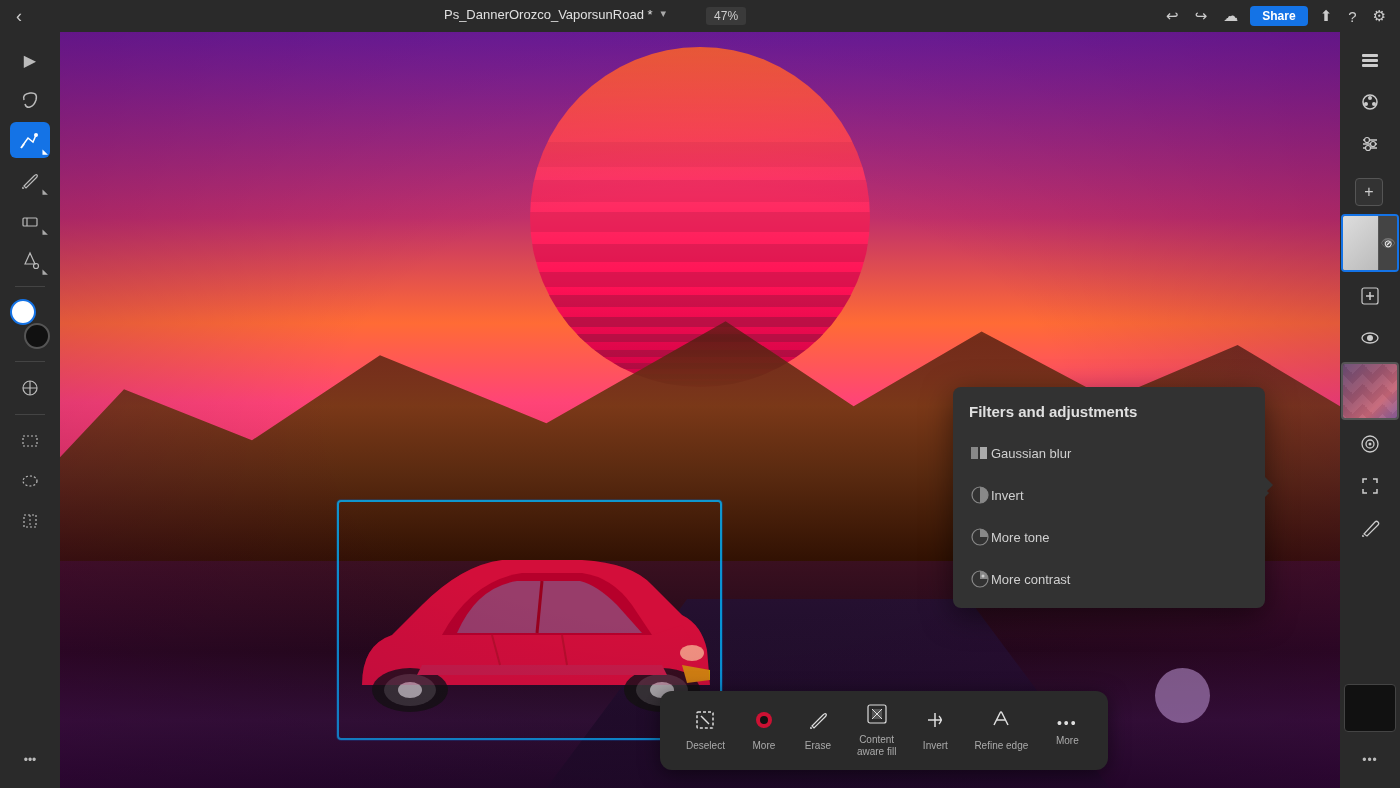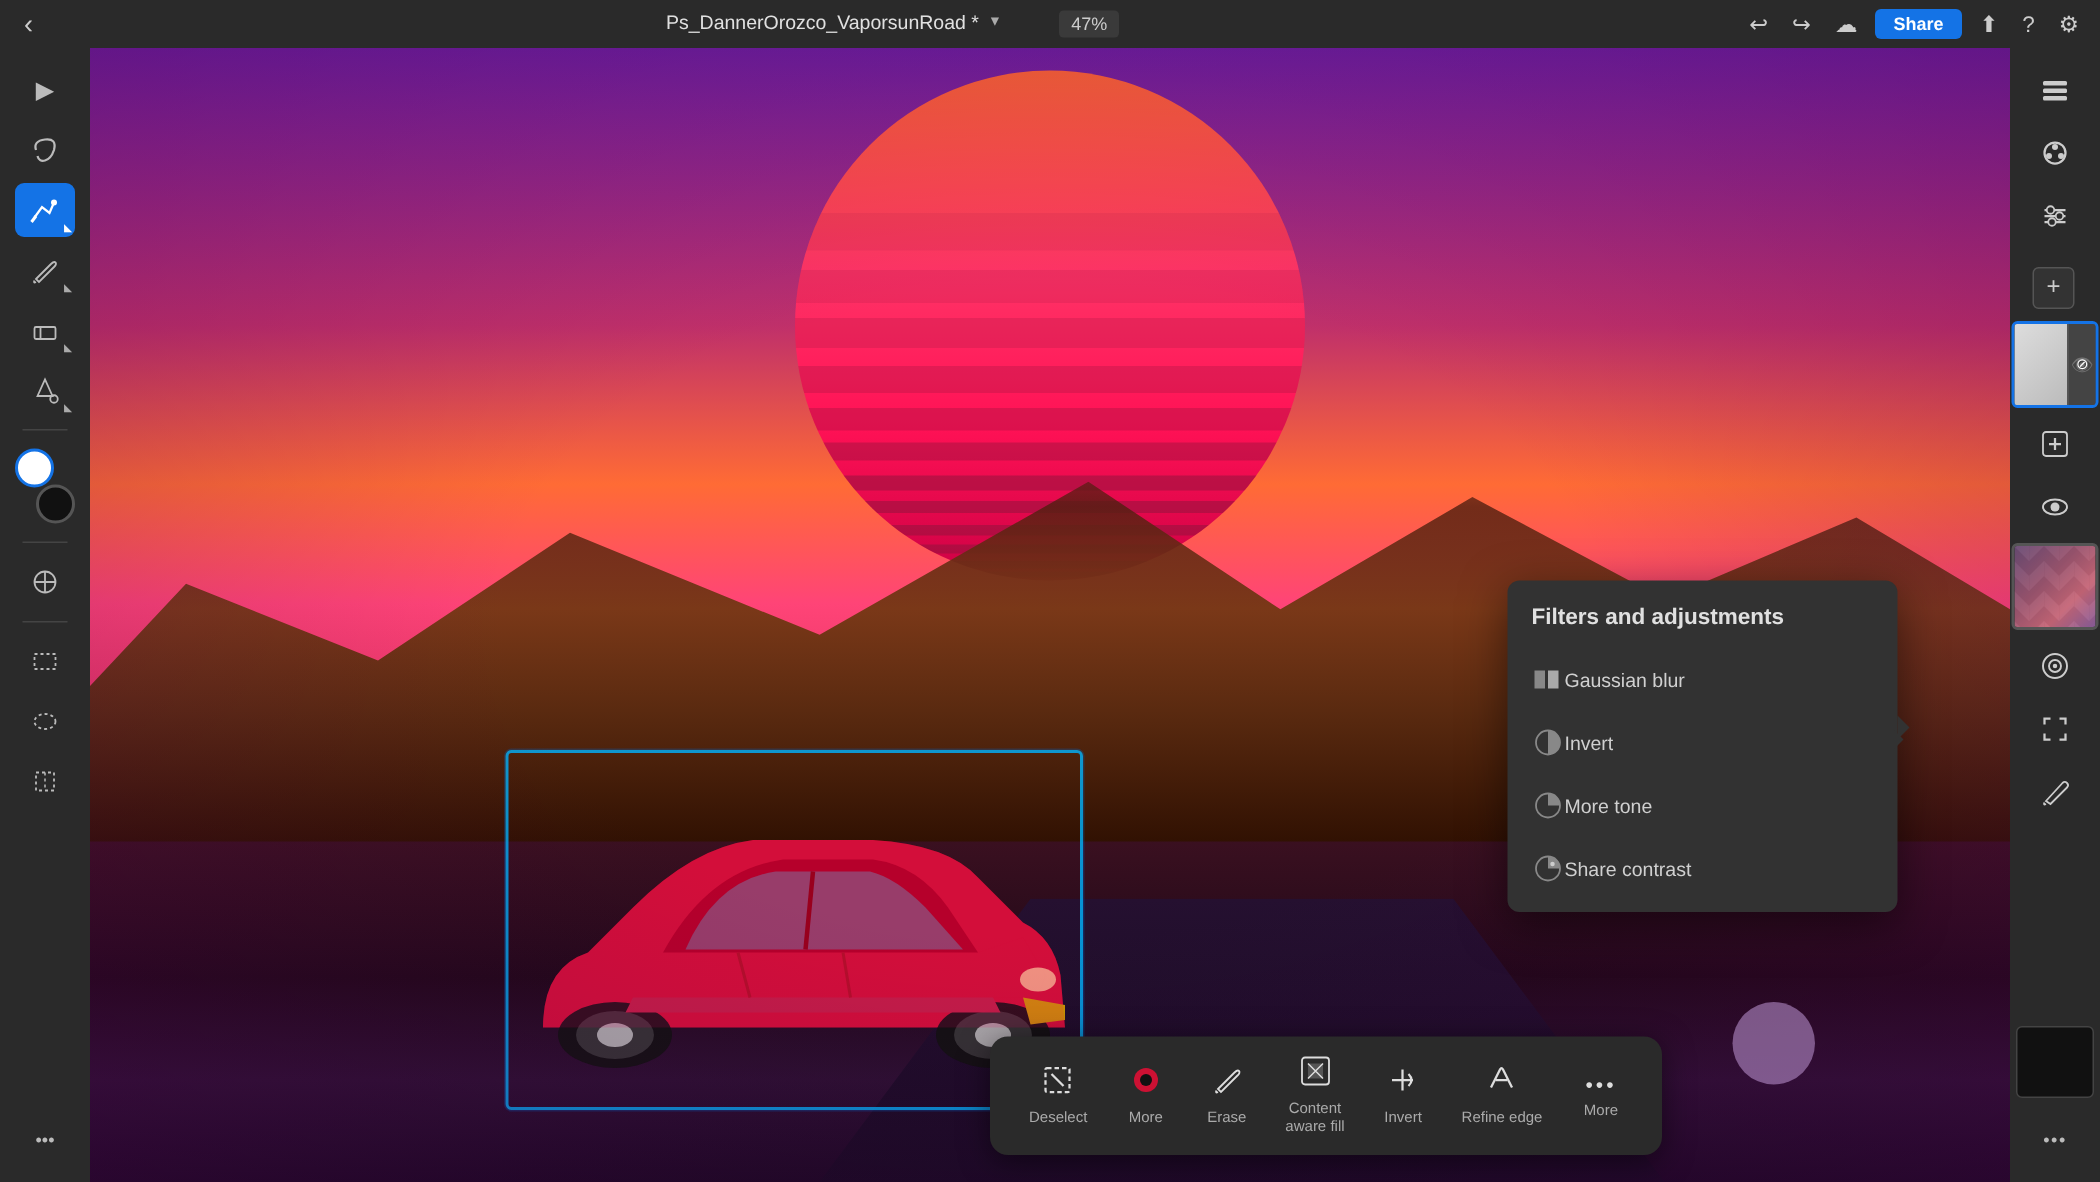--- a/index.html
+++ b/index.html
@@ -216,21 +216,21 @@
       background: transparent;
       border: none;
       border-radius: 6px;
     }
 
     
     .context-menu {
       position: absolute;
       top: 355px;
       right: 75px;
-      width: 260px;
+      width: 312px;
       background: #323232;
       border-radius: 8px;
       padding: 16px 0 8px 0;
       z-index: 200;
       box-shadow: 0 8px 30px rgba(0,0,0,0.5);
     }
 
     .context-menu-title {
       font-size: 15px;
       font-weight: 700;
@@ -550,21 +550,21 @@
       </div>
 
       <div class="menu-item">
         <div class="menu-icon">
           <svg width="22" height="22" viewBox="0 0 22 22">
               <circle cx="11" cy="11" r="8" fill="none" stroke="#888" stroke-width="1.2"></circle>
               <path d="M11 3 A8 8 0 0 1 19 11 L11 11 Z" fill="#888"></path>
               <circle cx="14" cy="8" r="1.5" fill="#ccc"></circle>
             </svg>
         </div>
-        <span>Share contrast</span>
+        <span>More contrast</span>
       </div>
 
 
       <div class="arrow-right"></div>
     </div>
 
     <div class="bottom-toolbar">
       <div class="bottom-tool">
         <div class="bottom-tool-icon">
           <svg width="22" height="22" viewBox="0 0 22 22">

